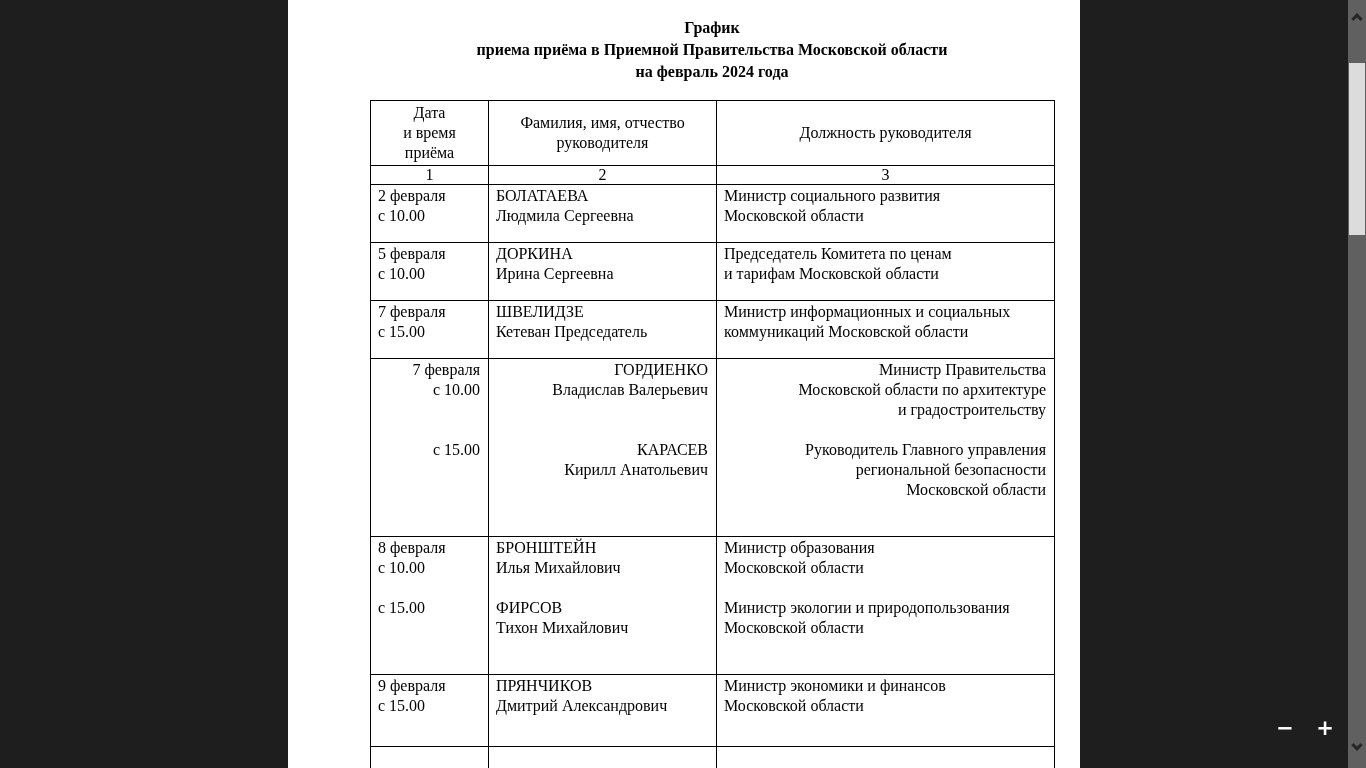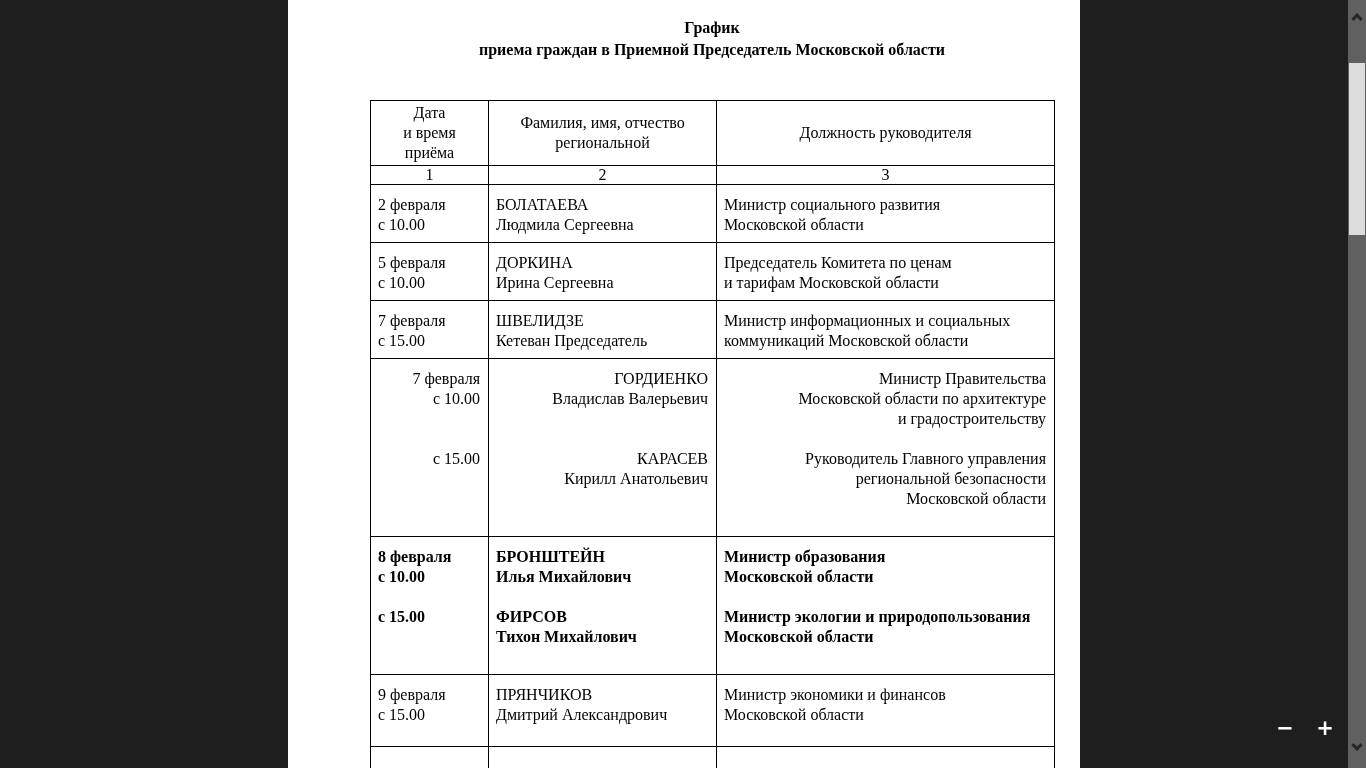--- a/index.html
+++ b/index.html
@@ -57,25 +57,25 @@
     padding: 2px 6px;
   }
   .schedule tr.nums td {
     text-align: center;
     height: 17px;
     line-height: 18px;
     padding: 0;
   }
   .schedule td {
     vertical-align: top;
-    padding: 10px 8px 2px 7px;
+    padding: 1px 8px 2px 7px;
   }
   tr.h60  td { height: 58px; }
   tr.h180 td { height: 178px; text-align: right; }
-  tr.h140 td { height: 138px; font-weight: bold; }
+  tr.h140 td { height: 138px; }
   tr.h74  td { height: 72px; }
   tr.stub td { height: 40px; border-bottom: none; }
 
   
   .scrollbar {
     position: absolute;
     right: 0; top: 0;
     width: 18px; height: 768px;
     background: #606060;
   }
@@ -129,36 +129,37 @@
 </style>
 </head>
 <body>
 
 <div class="viewport">
 
   <div class="page">
 
     <div class="doc-title">
       <div>График</div>
-      <div>приема граждан в Приемной Председатель Московской области</div>
+      <div>приема приёма в Приемной Правительства Московской области</div>
+      <div>на февраль 2024 года</div>
     </div>
 
     <table class="schedule">
       <colgroup>
           <col class="c1">
           <col class="c2">
           <col class="c3">
         </colgroup>
       <tbody>
         <tr>
           <th>Дата
 и время
 приёма</th>
           <th>Фамилия, имя, отчество
-региональной</th>
+руководителя</th>
           <th>Должность руководителя</th>
         </tr>
         <tr class="nums">
           <td>1</td>
           <td>2</td>
           <td>3</td>
         </tr>
         <tr class="h60">
           <td>2 февраля
 с 10.00</td>

